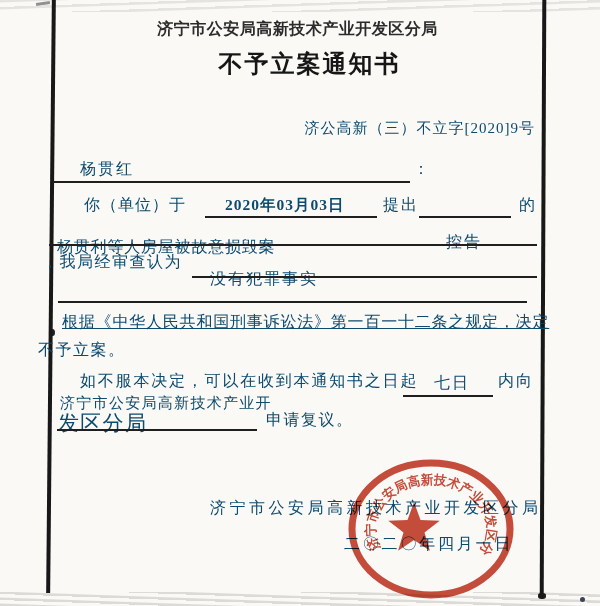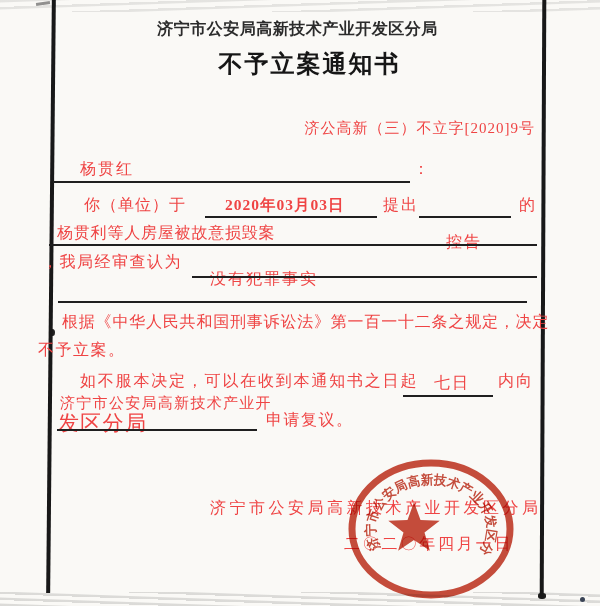--- a/index.html
+++ b/index.html
@@ -3,21 +3,21 @@
 <meta charset="utf-8">
 <style>
   html,body{margin:0;padding:0;}
   body{
     width:600px;height:606px;position:relative;overflow:hidden;
     background:#f8f7f4;
     font-family:"Liberation Serif","DejaVu Serif",serif;
   }
   .paper{position:absolute;inset:0;background:#faf9f6;}
   .t{
-    position:absolute;line-height:1;white-space:nowrap;color:#ef4444;
+    position:absolute;line-height:1;white-space:nowrap;color:#0c4a6e;
     font-family:"Liberation Serif","DejaVu Serif",serif;
   }
   .u{position:absolute;height:2px;background:#1f1f1f;}
   .vline{position:absolute;background:#181818;}
   .noise{position:absolute;pointer-events:none;}
   .seal-wrap{position:absolute;left:344px;top:456px;width:174px;height:148px;
     mix-blend-mode:multiply;opacity:.9;}
 </style>
 </head>
 <body>
@@ -47,30 +47,30 @@
 <div class="t" style="left:413px;top:161px;font-size:16px;">：</div>
 
 <div class="t" style="left:84px;top:197px;font-size:16px;letter-spacing:1px;">你（单位）于</div>
 <div class="u" style="left:205px;top:216px;width:172px;"></div>
 <div class="t" style="left:225px;top:197px;font-size:15.5px;letter-spacing:1px;font-weight:bold;">2020年03月03日</div>
 <div class="t" style="left:383px;top:197px;font-size:16px;letter-spacing:2px;">提出</div>
 <div class="u" style="left:419px;top:216px;width:92px;"></div>
 <div class="t" style="left:446px;top:198px;font-size:16px;letter-spacing:2px;margin-top:36px;">控告</div>
 <div class="t" style="left:519px;top:197px;font-size:16px;">的</div>
 
-<div class="t" style="left:57px;top:225px;font-size:16px;letter-spacing:.8px;">杨贯利等人房屋被故意损毁案</div>
+<div class="t" style="left:57px;top:239px;font-size:16px;letter-spacing:.8px;">杨贯利等人房屋被故意损毁案</div>
 <div class="u" style="left:49px;top:244px;width:488px;"></div>
 
 <div class="t" style="left:42px;top:254px;font-size:16px;letter-spacing:1.5px;">，我局经审查认为</div>
 <div class="t" style="left:210px;top:255px;font-size:16px;letter-spacing:2px;margin-top:16px;">没有犯罪事实</div>
 <div class="u" style="left:192px;top:276px;width:345px;"></div>
 
 <div class="u" style="left:58px;top:301px;width:469px;"></div>
 
-<div class="t" style="left:62px;top:314px;font-size:16px;letter-spacing:.8px;">根据《中华人民共和国刑事诉讼法》第一百一十二条之规定，决定</div>
+<div class="t" style="left:62px;top:314px;font-size:16px;letter-spacing:.8px;text-decoration:underline;">根据《中华人民共和国刑事诉讼法》第一百一十二条之规定，决定</div>
 <div class="t" style="left:38px;top:342px;font-size:16px;letter-spacing:1.5px;">不予立案。</div>
 
 <div class="t" style="left:80px;top:373px;font-size:16px;letter-spacing:1.8px;">如不服本决定，可以在收到本通知书之日起</div>
 <div class="u" style="left:403px;top:395px;width:90px;"></div>
 <div class="t" style="left:434px;top:375px;font-size:16px;letter-spacing:2px;">七日</div>
 <div class="t" style="left:498px;top:373px;font-size:16px;letter-spacing:2px;">内向</div>
 
 <div class="t" style="left:60px;top:396px;font-size:15px;letter-spacing:1.3px;">济宁市公安局高新技术产业开</div>
 <div class="t" style="left:58px;top:413px;font-size:21px;letter-spacing:1.3px;">发区分局</div>
 <div class="u" style="left:57px;top:429px;width:200px;"></div>

